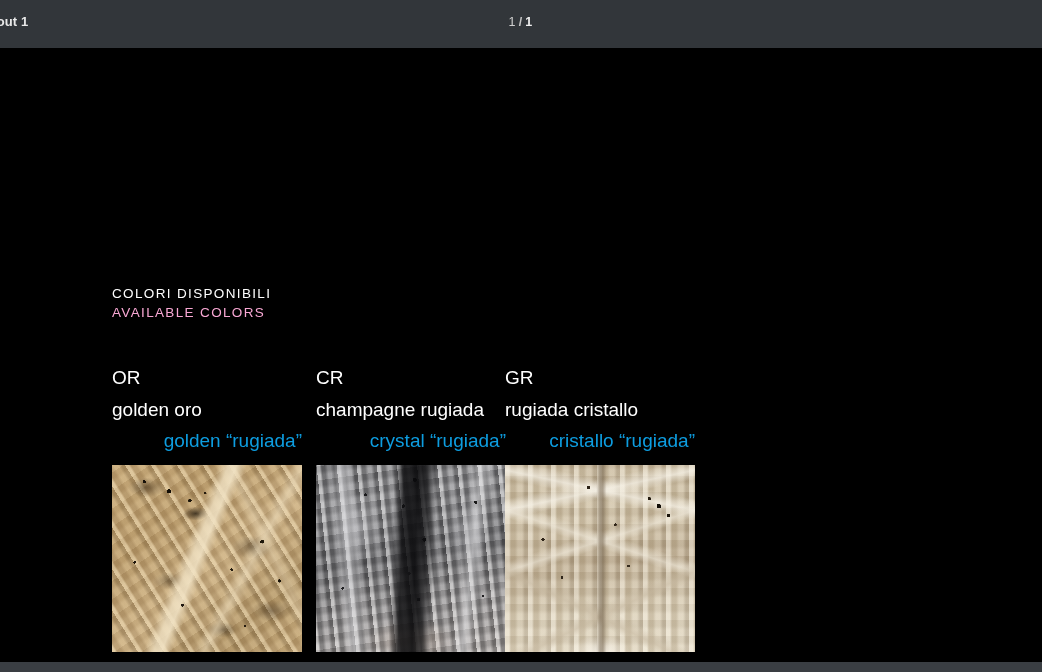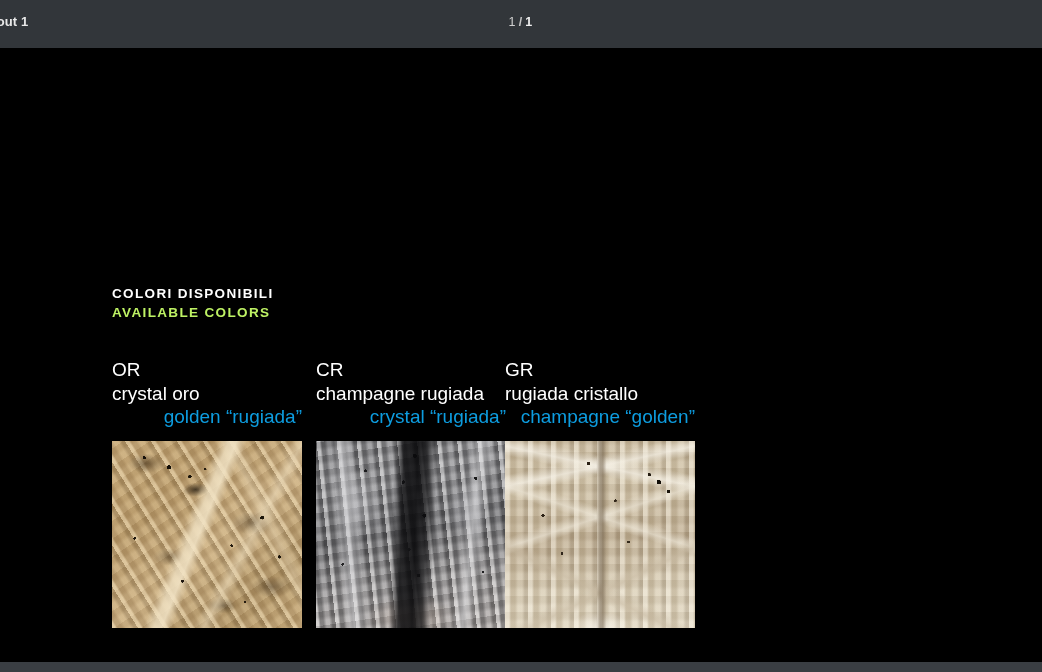--- a/index.html
+++ b/index.html
@@ -67,28 +67,28 @@
   }
 
   
   #heading {
     position: absolute;
     left: 112px;
     top: 236px;
   }
   .head-line {
     font-size: 13.5px;
-    font-weight: bold;
+    font-weight: normal;
     letter-spacing: 1.35px;
     line-height: 19px;
     font-stretch: condensed;
     white-space: nowrap;
   }
   .head-it { color: #ffffff; }
-  .head-en { color: #bef264; }
+  .head-en { color: #f9a8d4; }
 
   
   #columns {
     position: absolute;
     left: 0;
     top: 310px;
     width: 1042px;
     height: 290px;
   }
   .col {
@@ -97,20 +97,21 @@
   }
   .col-0 { left: 112px; }
   .col-1 { left: 308px; padding-left: 8px; }
   .col-2 { left: 505px; }
 
   .col-labels { white-space: nowrap; }
   .lbl {
     font-size: 19px;
     line-height: 23.5px;
     white-space: nowrap;
+    margin-top: 8px;
   }
   .lbl-code { color: #ffffff; }
   .lbl-it   { color: #ffffff; }
   .lbl-en   { color: #0d9de0; text-align: right; }
 
   .swatch {
     position: relative;
     width: 190px;
     height: 187px;
     margin-top: 12px;
@@ -265,21 +266,21 @@
     <div id="heading">
       <div class="head-line head-it">COLORI DISPONIBILI</div>
       <div class="head-line head-en">AVAILABLE COLORS</div>
     </div>
 
     <div id="columns">
 
       <div class="col col-0">
         <div class="col-labels">
           <div class="lbl lbl-code">OR</div>
-          <div class="lbl lbl-it">crystal oro</div>
+          <div class="lbl lbl-it">golden oro</div>
           <div class="lbl lbl-en">golden “rugiada”</div>
         </div>
         <div class="swatch">
           <div class="tex tex-or"></div>
           <div class="tex-or-v"></div>
           <div class="tex-or-sp"></div>
         </div>
       </div>
 
       <div class="col col-1">
@@ -292,21 +293,21 @@
           <div class="tex tex-cr"></div>
           <div class="tex-cr-v"></div>
           <div class="tex-cr-sp"></div>
         </div>
       </div>
 
       <div class="col col-2">
         <div class="col-labels">
           <div class="lbl lbl-code">GR</div>
           <div class="lbl lbl-it">rugiada cristallo</div>
-          <div class="lbl lbl-en">champagne “golden”</div>
+          <div class="lbl lbl-en">cristallo “rugiada”</div>
         </div>
         <div class="swatch">
           <div class="tex tex-gr"></div>
           <div class="tex-gr-v"></div>
           <div class="tex-gr-sp"></div>
         </div>
       </div>
 
     </div>
   </div>

